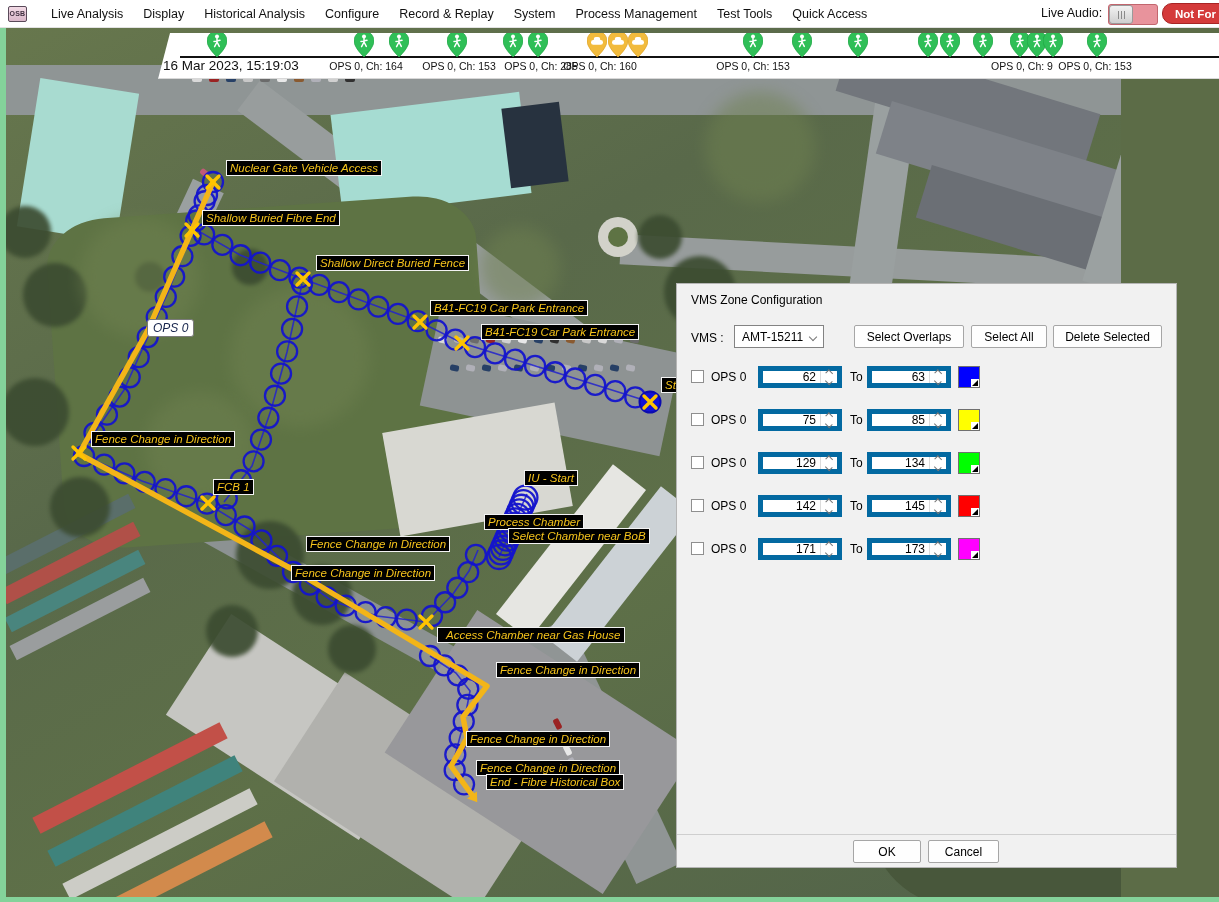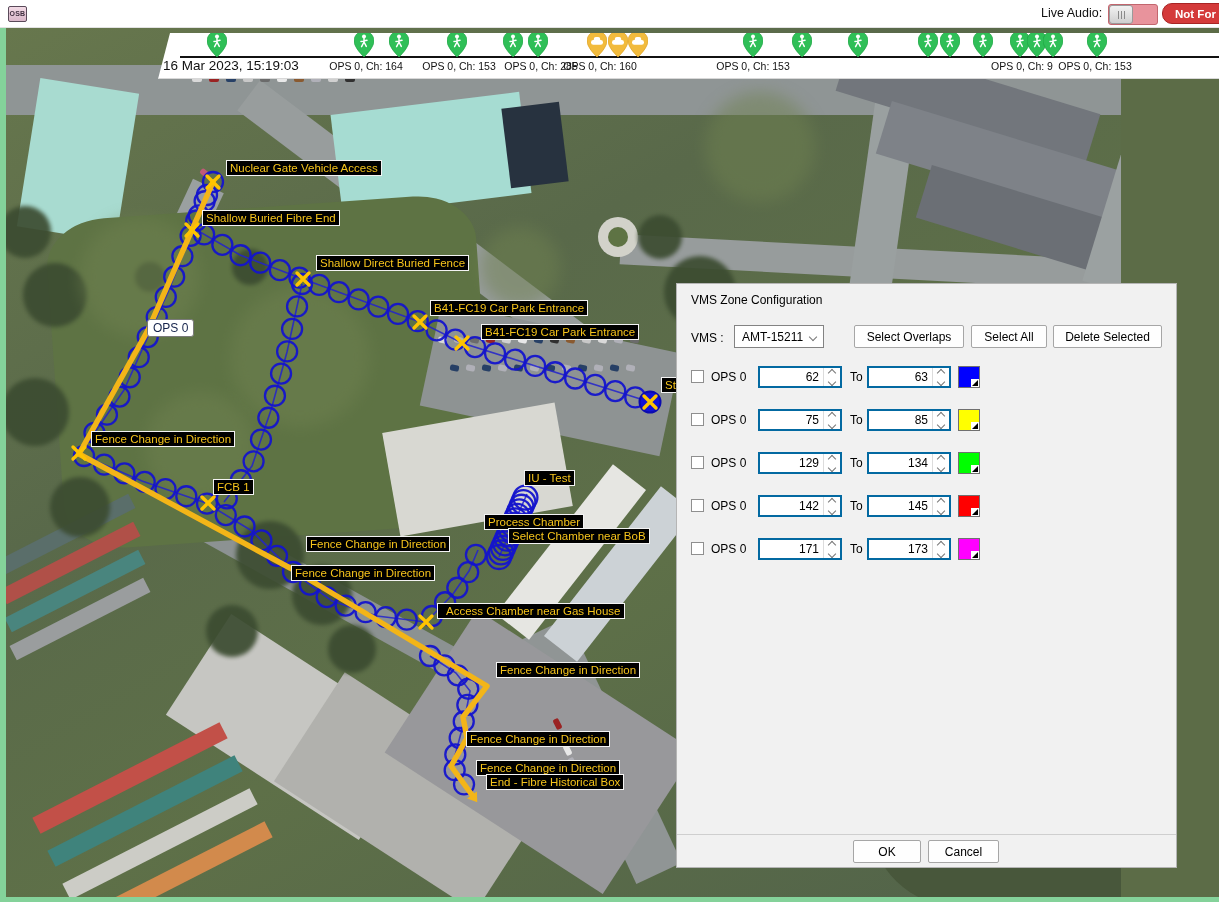--- a/index.html
+++ b/index.html
@@ -19,21 +19,21 @@
   #audio-toggle .knob{position:absolute;left:0;top:0;width:24px;height:19px;border:1px solid #9a9a9a;border-radius:3px;
                 box-sizing:border-box;background:linear-gradient(180deg,#f2f2f2,#cfcfcf);
                 display:flex;align-items:center;justify-content:center;gap:2px;}
   #audio-toggle .knob i{display:block;width:1px;height:8px;background:#8a8a8a;}
   #warn-badge{position:absolute;left:1162px;top:3px;height:19px;padding:0 12px;background:#d43a3a;
               border:1px solid #a82424;border-radius:10px;color:#fff;font-size:11.5px;font-weight:bold;
               display:flex;align-items:center;white-space:nowrap;}
 
   
   #map{position:absolute;left:0;top:27px;width:1121px;height:875px;overflow:hidden;z-index:1;
-       background:linear-gradient(150deg,#67774d 0%,#59694a 35%,#5e7048 60%,#51624a 100%);}
+       background:linear-gradient(150deg,#67774d 0%,#59694a 35%,#5e7048 60%,#51624a 100%);font-style:italic;}
   .bgshape{position:absolute;}
   .blob{position:absolute;border-radius:50%;}
   #overlay{position:absolute;left:0;top:0;z-index:3;pointer-events:none;}
   #callouts{position:absolute;left:0;top:0;width:100%;height:100%;z-index:4;}
   .callout{position:absolute;background:#000;color:#f6c41c;border:1px solid #f3f3f3;font-size:11.5px;
            line-height:14px;padding:0 3px;white-space:nowrap;}
   .callout.light{background:#fff;color:#16244c;border:1px solid #7a7a7a;border-radius:3px;
                  font-size:12px;padding:0 5px;line-height:16px;}
   #edge-left{position:absolute;left:0;top:27px;width:6px;height:875px;background:#84d29a;z-index:2;}
   #edge-bottom{position:absolute;left:0;top:897px;width:1219px;height:5px;background:#84d29a;z-index:2;}
@@ -53,40 +53,51 @@
   #dlg-title{position:absolute;left:14px;top:9px;font-size:12px;}
   #vms-label{position:absolute;left:14px;top:47px;}
   #vms-dd{position:absolute;left:57px;top:41px;width:90px;height:23px;background:#fff;border:1px solid #838383;
           box-sizing:border-box;display:flex;align-items:center;justify-content:space-between;padding:0 7px;}
   .dbtn{position:absolute;height:23px;background:#fefefe;border:1px solid #a6a6a6;border-radius:2px;
         display:flex;align-items:center;justify-content:center;font-size:12px;box-sizing:border-box;}
   .zone-row{position:absolute;left:0;width:100%;height:22px;}
   .cb{position:absolute;left:14px;top:4px;width:13px;height:13px;background:#fff;border:1px solid #8f8f8f;box-sizing:border-box;}
   .zr-label{position:absolute;left:34px;top:4px;}
   .to-label{position:absolute;left:173px;top:4px;}
-  .spin{position:absolute;top:0;width:84px;height:22px;border:2px solid #0369a1;background:#fff;
+  .spin{position:absolute;top:0;width:84px;height:22px;border:5px solid #0369a1;background:#fff;
         box-sizing:border-box;display:flex;justify-content:flex-end;}
   .spin input{flex:1;min-width:0;border:none;outline:none;background:#fff;text-align:right;
         font:12px "Liberation Sans",sans-serif;padding:0 4px;}
   .spin-btns{width:16px;border-left:1px solid #dcdcdc;display:flex;flex-direction:column;
         align-items:center;justify-content:center;gap:3px;}
   .ch{display:block;width:5px;height:5px;border-right:1.3px solid #777;border-bottom:1.3px solid #777;}
   .ch.up{transform:rotate(-135deg)} .ch.dn{transform:rotate(45deg)}
   .swatch{position:absolute;left:281px;top:0;width:22px;height:22px;border:1px solid #707070;box-sizing:border-box;}
   .swatch i{position:absolute;right:0;bottom:0;width:8px;height:8px;background:#fff;}
   .swatch i:after{content:"";position:absolute;right:1px;bottom:1px;width:0;height:0;
         border-left:6px solid transparent;border-bottom:6px solid #000;}
   #dlg-divider{position:absolute;left:0;top:550px;width:100%;height:1px;background:#cfcfcf;}
   #ok-btn{left:176px;top:556px;width:68px;} #cancel-btn{left:251px;top:556px;width:71px;}
 </style>
 </head>
 <body>
 
 <div id="menubar">
   <div id="app-logo">OSB</div>
+  <div id="menu-items" style="display:flex;align-items:center;">
+      <span class="menu-item">Live Analysis</span>
+      <span class="menu-item">Display</span>
+      <span class="menu-item">Historical Analysis</span>
+      <span class="menu-item">Configure</span>
+      <span class="menu-item">Record &amp; Replay</span>
+      <span class="menu-item">System</span>
+      <span class="menu-item">Process Management</span>
+      <span class="menu-item">Test Tools</span>
+      <span class="menu-item">Quick Access</span>
+    </div>
   <span id="live-audio-label">Live Audio:</span>
   <div id="audio-toggle">
     <div class="knob">
         <i></i>
         <i></i>
         <i></i>
       </div>
   </div>
   <div id="warn-badge">Not For Fi</div>
 </div>
@@ -326,26 +337,26 @@
   <div id="callouts">
       <div class="callout" style="left: 226px; top: 133px;">Nuclear Gate Vehicle Access</div>
       <div class="callout" style="left: 202px; top: 183px;">Shallow Buried Fibre End</div>
       <div class="callout" style="left: 316px; top: 228px;">Shallow Direct Buried Fence</div>
       <div class="callout" style="left: 430px; top: 273px;">B41-FC19 Car Park Entrance</div>
       <div class="callout" style="left: 481px; top: 297px;">B41-FC19 Car Park Entrance</div>
       <div class="callout" style="left: 661px; top: 350px;">Sta</div>
       <div class="callout light" style="left: 147px; top: 292px;">OPS 0</div>
       <div class="callout" style="left: 91px; top: 404px;">Fence Change in Direction</div>
       <div class="callout" style="left: 213px; top: 452px;">FCB 1</div>
-      <div class="callout" style="left: 524px; top: 443px;">IU - Test</div>
+      <div class="callout" style="left: 524px; top: 443px;">IU - Start</div>
       <div class="callout" style="left: 484px; top: 487px;">Process Chamber</div>
       <div class="callout" style="left: 508px; top: 501px;">Select Chamber near BoB</div>
       <div class="callout" style="left: 306px; top: 509px;">Fence Change in Direction</div>
       <div class="callout" style="left: 291px; top: 538px;">Fence Change in Direction</div>
-      <div class="callout" style="left: 437px; top: 576px; padding-left: 8px;">Access Chamber near Gas House</div>
+      <div class="callout" style="left: 437px; top: 600px; padding-left: 8px;">Access Chamber near Gas House</div>
       <div class="callout" style="left: 496px; top: 635px;">Fence Change in Direction</div>
       <div class="callout" style="left: 466px; top: 704px;">Fence Change in Direction</div>
       <div class="callout" style="left: 476px; top: 733px;">Fence Change in Direction</div>
       <div class="callout" style="left: 486px; top: 747px;">End - Fibre Historical Box</div>
     </div>
 </div>
 <div id="edge-left"></div>
 <div id="edge-bottom"></div>
 
 <div id="timeline">

